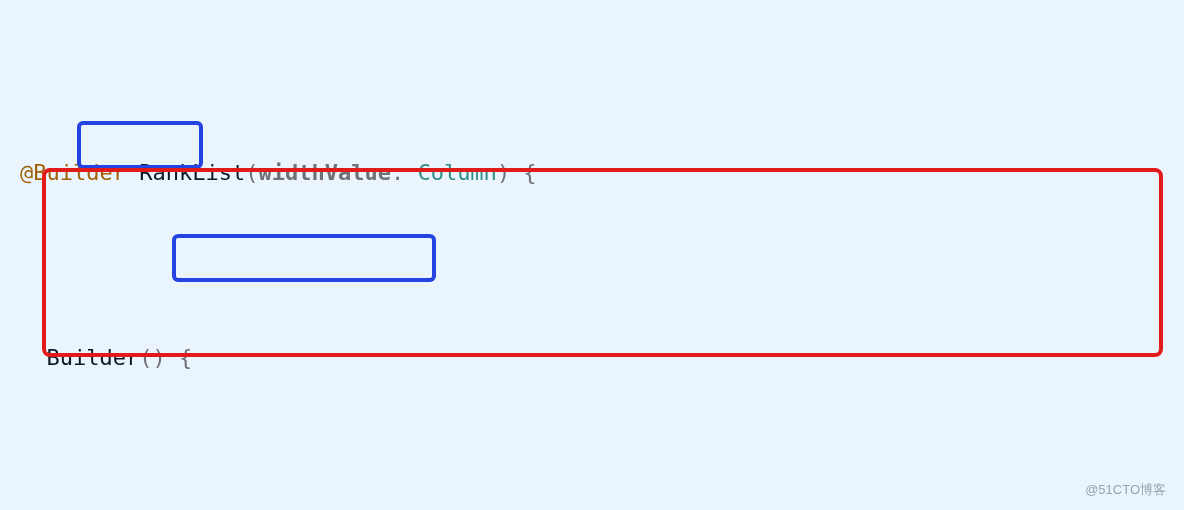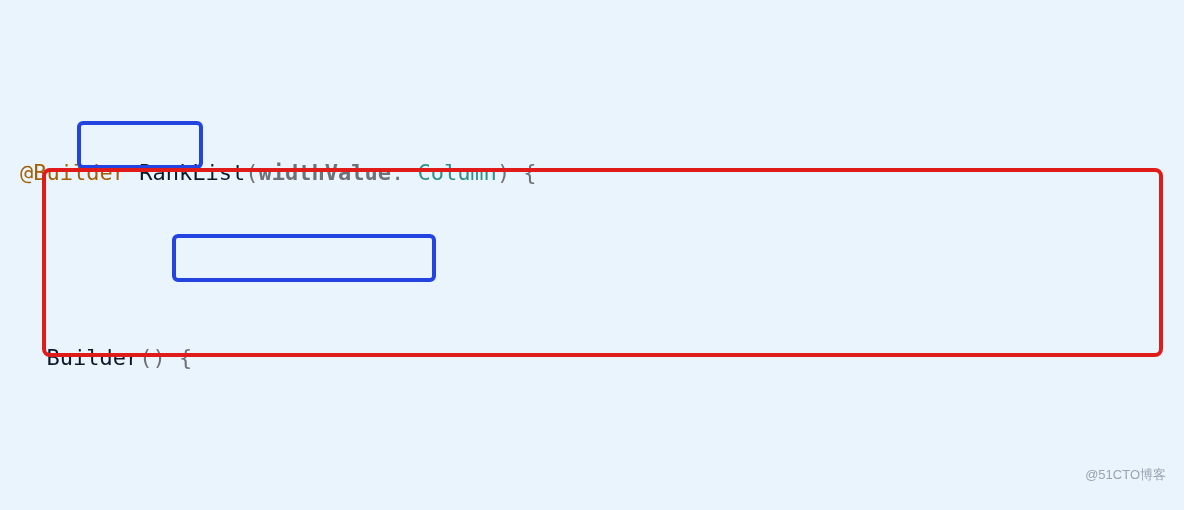--- a/index.html
+++ b/index.html
@@ -45,21 +45,21 @@
     border-radius: 8px;
     left: 42px;
     top: 168px;
     width: 1113px;
     height: 181px;
     pointer-events: none;
   }
   .watermark {
     position: absolute;
     right: 18px;
-    bottom: 29px;
+    bottom: 14px;
     font-size: 13px;
     color: #97a3b0;
     font-family: sans-serif;
     line-height: 1;
   }
 </style>
 </head>
 <body>
 
 <div class="code">

